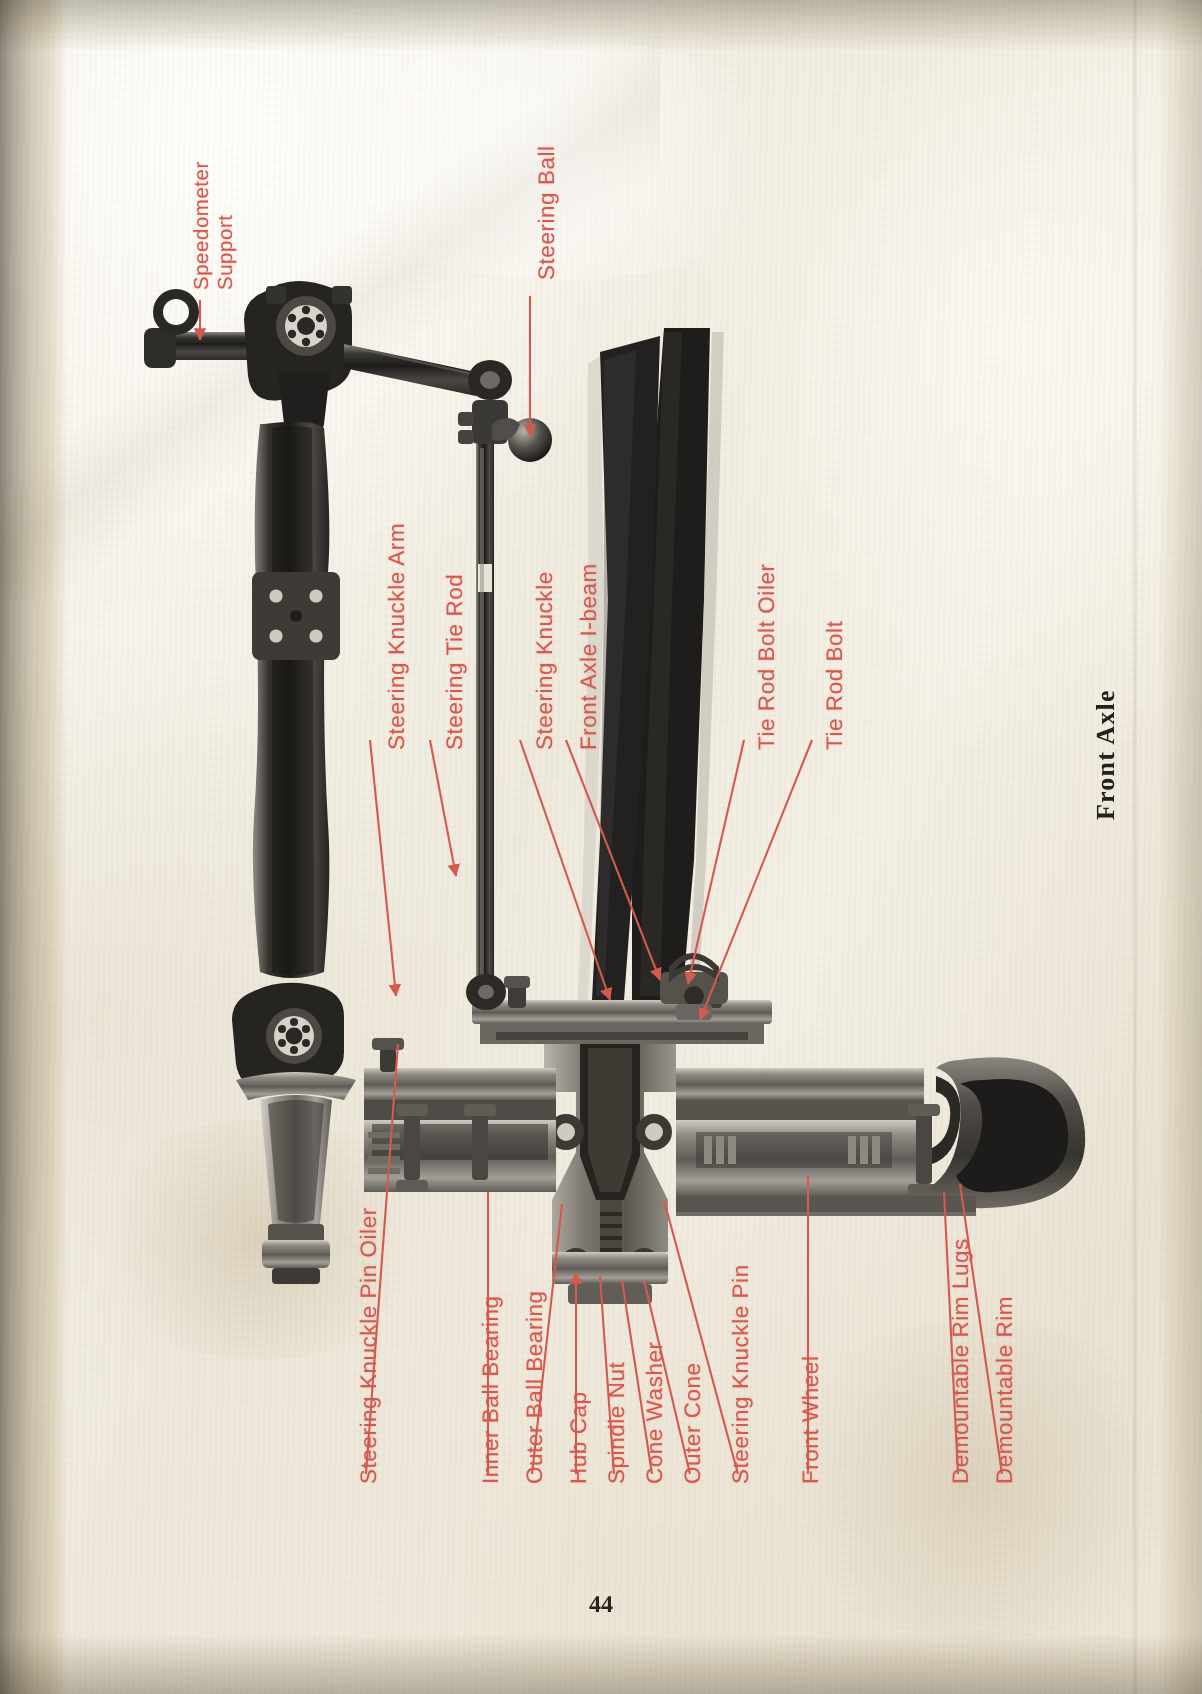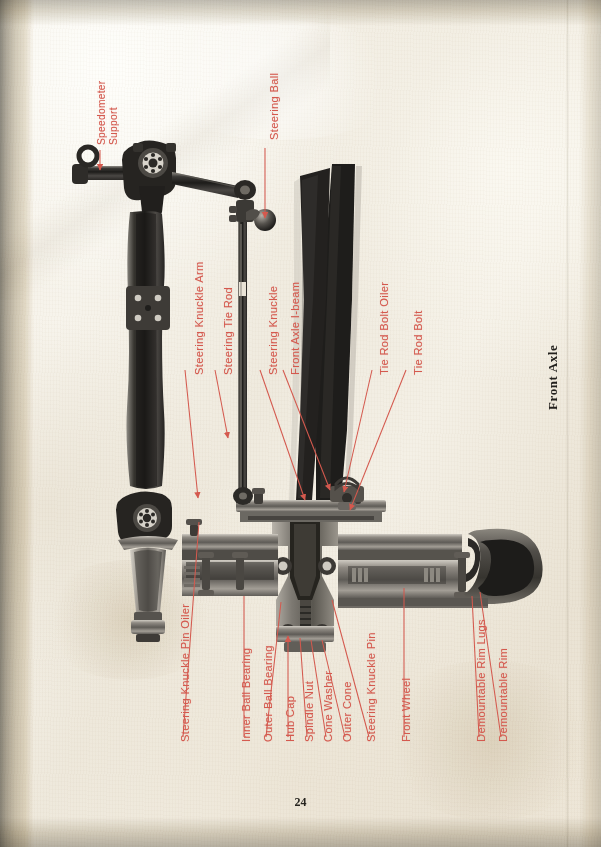--- a/index.html
+++ b/index.html
@@ -399,15 +399,15 @@
       <div class="lbl" style="left: 322px; top: 742px;">Cone Washer</div>
       <div class="lbl" style="left: 341px; top: 742px;">Outer Cone</div>
       <div class="lbl" style="left: 365px; top: 742px;">Steering Knuckle Pin</div>
       <div class="lbl" style="left: 400px; top: 742px;">Front Wheel</div>
       <div class="lbl" style="left: 475px; top: 742px;">Demountable Rim Lugs</div>
       <div class="lbl" style="left: 497px; top: 742px;">Demountable Rim</div>
     </div>
 
   <div class="title-v" style="left:545px;top:410px;">Front Axle</div>
 
-  <div class="pageno" style="top:795px;">24</div>
+  <div class="pageno" style="top:795px;">44</div>
 
 </div>
 
 </body></html>

